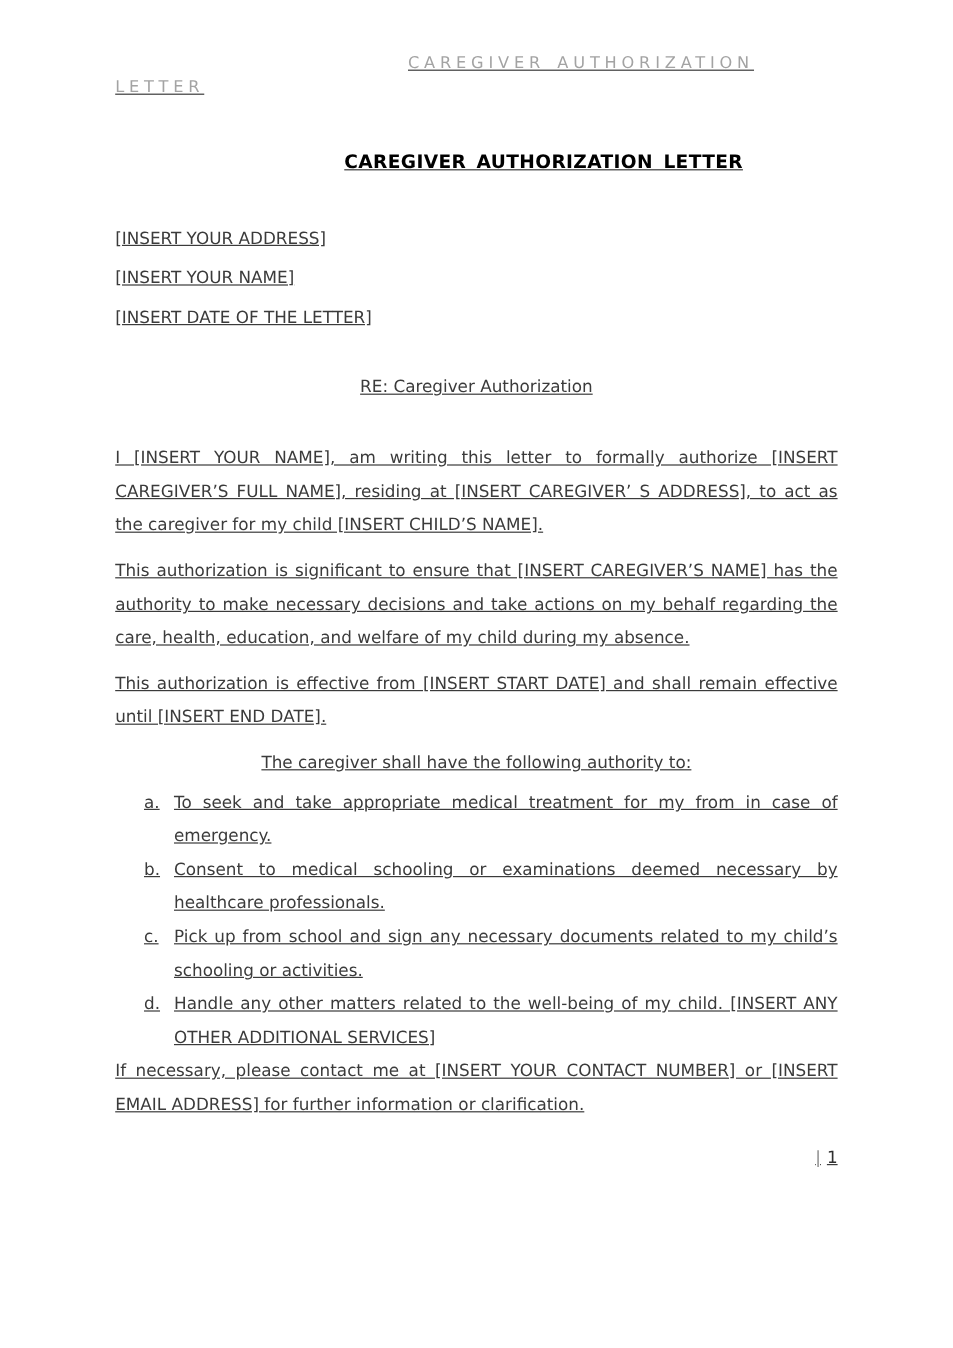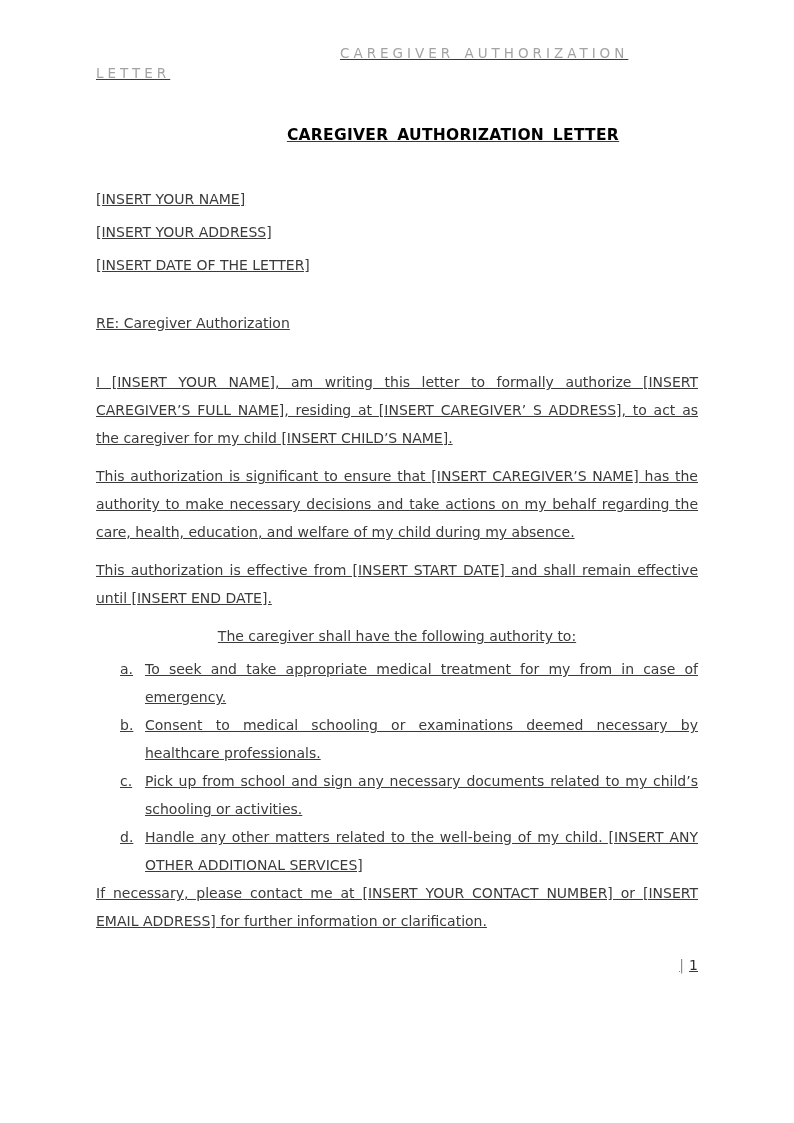--- a/index.html
+++ b/index.html
@@ -37,21 +37,21 @@
     font-size: 15.5px;
     line-height: 28px;
     font-weight: bold;
     letter-spacing: 0.3px;
     word-spacing: 3px;
     color: #000000;
     text-align: center;
   }
   .address-block { margin-top: 36px; }
   .address-block p { margin: 0 0 5px 0; }
-  .subject { margin: 30px 0 5px 0; }
+  .subject { margin: 30px 0 5px 0; text-align: center; }
   .salutation { margin: 0 0 5px 0; }
   .para {
     margin: 0 0 10px 0;
     text-align: justify;
   }
   .para.first-body { margin-top: 31px; }
   .para.intro { margin-bottom: 5px; text-align: center; }
   .authority-list {
     margin: 0;
     padding: 0;
@@ -81,22 +81,22 @@
 
 <div class="page">
 
   <div class="running-header">
     <span>CAREGIVER AUTHORIZATION LETTER</span>
   </div>
 
   <h1 class="doc-title">CAREGIVER AUTHORIZATION LETTER</h1>
 
   <div class="address-block">
+    <p>[INSERT YOUR ADDRESS]</p>
     <p>[INSERT YOUR NAME]</p>
-    <p>[INSERT YOUR ADDRESS]</p>
     <p>[INSERT DATE OF THE LETTER]</p>
   </div>
 
   <p class="subject">RE: Caregiver Authorization</p>
 
   <p class="para first-body">I [INSERT YOUR NAME], am writing this letter to formally authorize [INSERT CAREGIVER’S FULL NAME], residing at [INSERT CAREGIVER’ S ADDRESS], to act as the caregiver for my child [INSERT CHILD’S NAME].</p>
   <p class="para">This authorization is significant to ensure that [INSERT CAREGIVER’S NAME] has the authority to make necessary decisions and take actions on my behalf regarding the care, health, education, and welfare of my child during my absence.</p>
   <p class="para">This authorization is effective from [INSERT START DATE] and shall remain effective until [INSERT END DATE].</p>
 
   <p class="para intro">The caregiver shall have the following authority to:</p>

